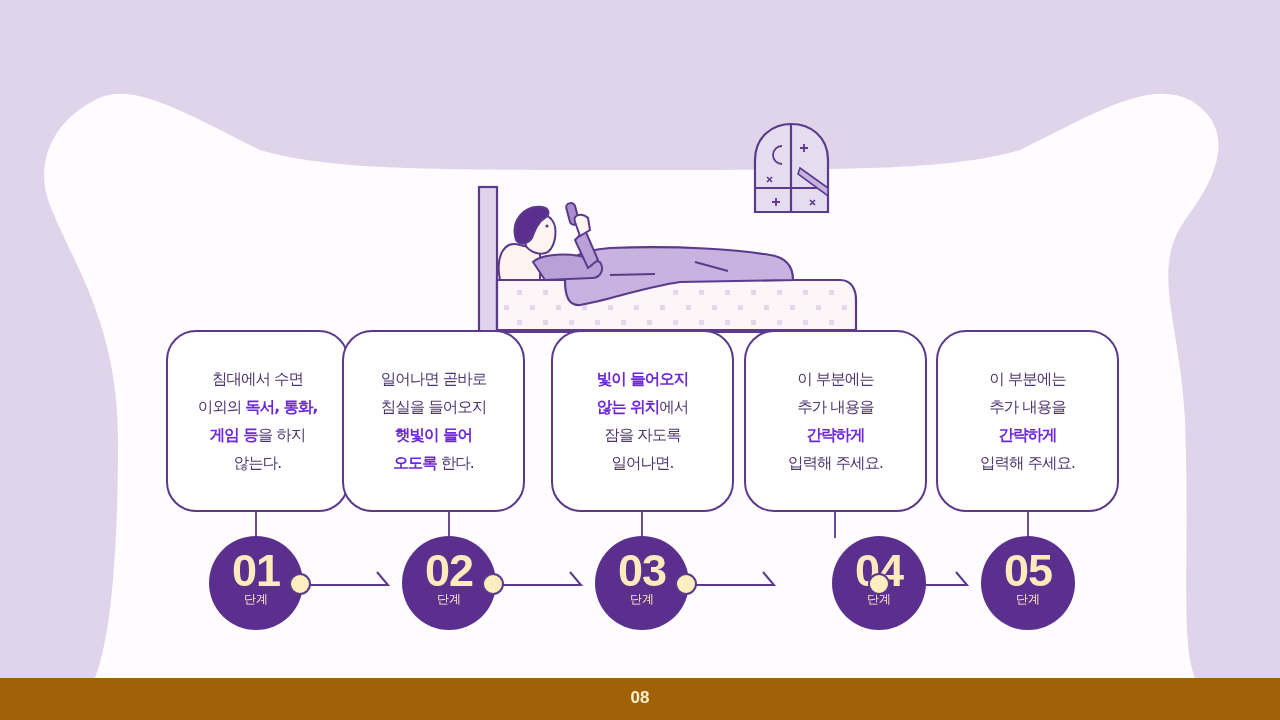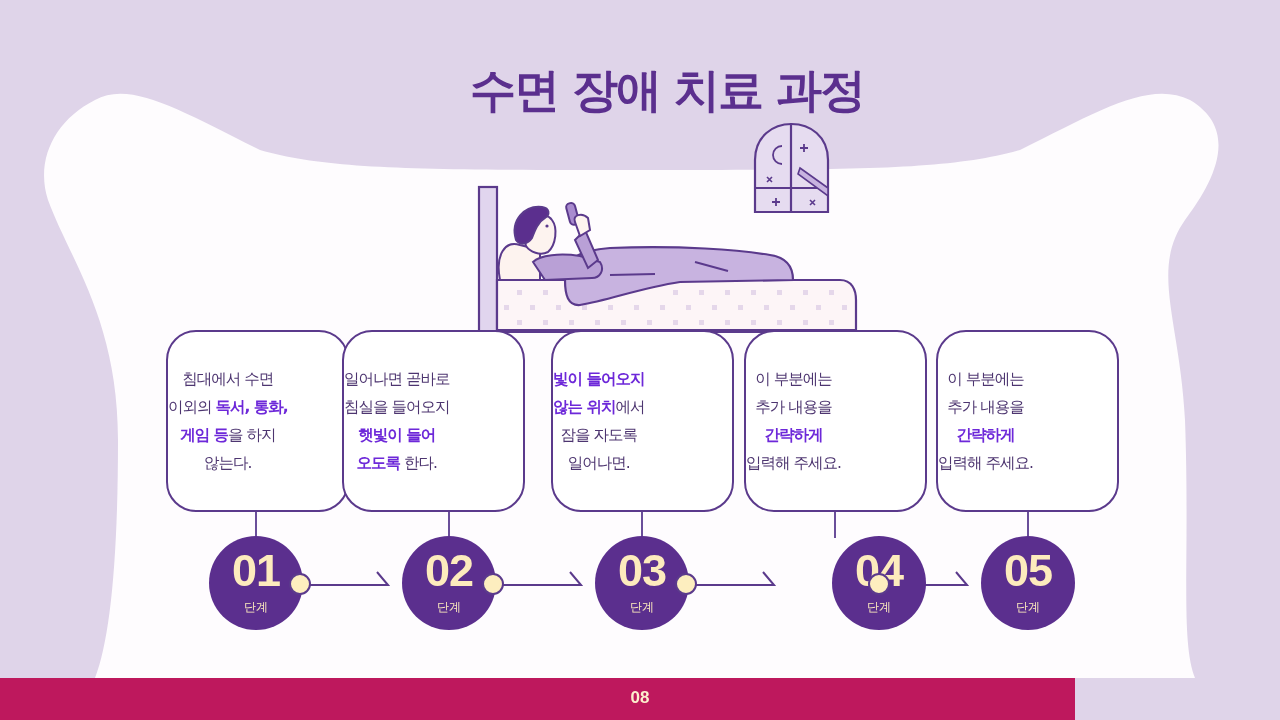--- a/index.html
+++ b/index.html
@@ -21,66 +21,65 @@
   }
   .page-title {
     position: absolute; left: 470px; top: 8px;
     font-family: "DejaVu Sans", sans-serif; font-weight: 900; font-size: 46px;
     color: #5b2f8e; letter-spacing: -2px; font-weight: bold;
   }
   .illustration { position: absolute; left: 0; top: 0; width: 1280px; height: 720px; pointer-events: none; }
   .card {
     position: absolute; top: 330px; width: 183px; height: 182px;
     background: #ffffff; border: 2px solid #5b3a8c; border-radius: 30px;
-    display: flex; align-items: center; justify-content: flex-start;
+    display: flex; align-items: center; justify-content: center;
     text-align: center;
   }
   .card-text {
     font-family: "DejaVu Sans", sans-serif; font-size: 15.5px; line-height: 28px;
     color: #4d3570; letter-spacing: -1px;
   }
   .card-text .line { display: block; white-space: nowrap; }
   .card-text b { color: #6d28d9; font-weight: 900; font-weight: bold; }
   .connector { position: absolute; top: 512px; width: 2px; height: 26px; background: #6a4e9a; }
   .step-circle {
     position: absolute; top: 536px; width: 94px; height: 94px; border-radius: 50%;
     background: #5b2f8e; color: #fef1c7; text-align: center;
   }
   .step-num {
     position: absolute; left: 0; top: 16px; width: 94px;
     font-family: "Liberation Sans", sans-serif; font-weight: 700; font-size: 45px; line-height: 38px;
     color: #fdebbd; letter-spacing: -1px;
   }
   .step-label {
     position: absolute; left: 0; top: 55px; width: 94px;
-    font-family: "DejaVu Sans", sans-serif; font-size: 12px; color: #fdebbd; margin-top: 8px;
+    font-family: "DejaVu Sans", sans-serif; font-size: 12px; color: #fdebbd;
   }
   .knob {
     position: absolute; width: 22px; height: 22px; border-radius: 50%;
     background: #fdeebf; border: 2px solid #5b3a8c;
   }
   .arrow-line { position: absolute; }
   .footer {
-    position: absolute; left: 0; top: 678px; width: 1075px; height: 42px;
-    background: #be185d;
+    position: absolute; left: 0; top: 678px; width: 1280px; height: 42px;
+    background: #a16207;
   }
   .footer-page {
     position: absolute; left: 0; top: 10px; width: 1280px; text-align: center;
     font-family: "Liberation Sans", sans-serif; font-weight: 700; font-size: 17px; color: #fdeecd;
   }
 </style>
 </head>
 <body>
 
 <svg class="bg-blob" viewBox="0 0 1280 720" width="1280" height="720">
   <path d="M 95 100 C 130 80, 180 110, 260 150 C 330 170, 420 170, 640 170 C 860 170, 950 170, 1020 150 C 1100 110, 1150 80, 1190 100 C 1240 130, 1215 180, 1185 220 C 1150 270, 1180 320, 1185 420 C 1190 560, 1180 640, 1195 678 L 95 678 C 110 640, 118 560, 118 440 C 118 320, 70 260, 48 200 C 35 160, 55 120, 95 100 Z" fill="#fefcfe"></path>
 </svg>
 
 <div class="header">
-  <div class="page-title">수면 장애 치료 과정</div>
 </div>
 
 <svg class="illustration" viewBox="0 0 1280 720" width="1280" height="720">
 
   <g>
     <path d="M 755 212 L 755 160 C 755 112, 828 112, 828 160 L 828 212 Z" fill="#e6dcf0" stroke="#5b3a8c" stroke-width="2.2"></path>
     <line x1="791" y1="123" x2="791" y2="212" stroke="#5b3a8c" stroke-width="2.2"></line>
     <line x1="755" y1="188" x2="828" y2="188" stroke="#5b3a8c" stroke-width="2.2"></line>
     <path d="M 782 146 A 8 8 0 1 0 782 164 A 6.5 6.5 0 1 1 782 146 Z" fill="#c8b3e0" stroke="#5b3a8c" stroke-width="1.8"></path>
     <path d="M 804 144 l 0 8 M 800 148 l 8 0" stroke="#5b3a8c" stroke-width="1.8"></path>

